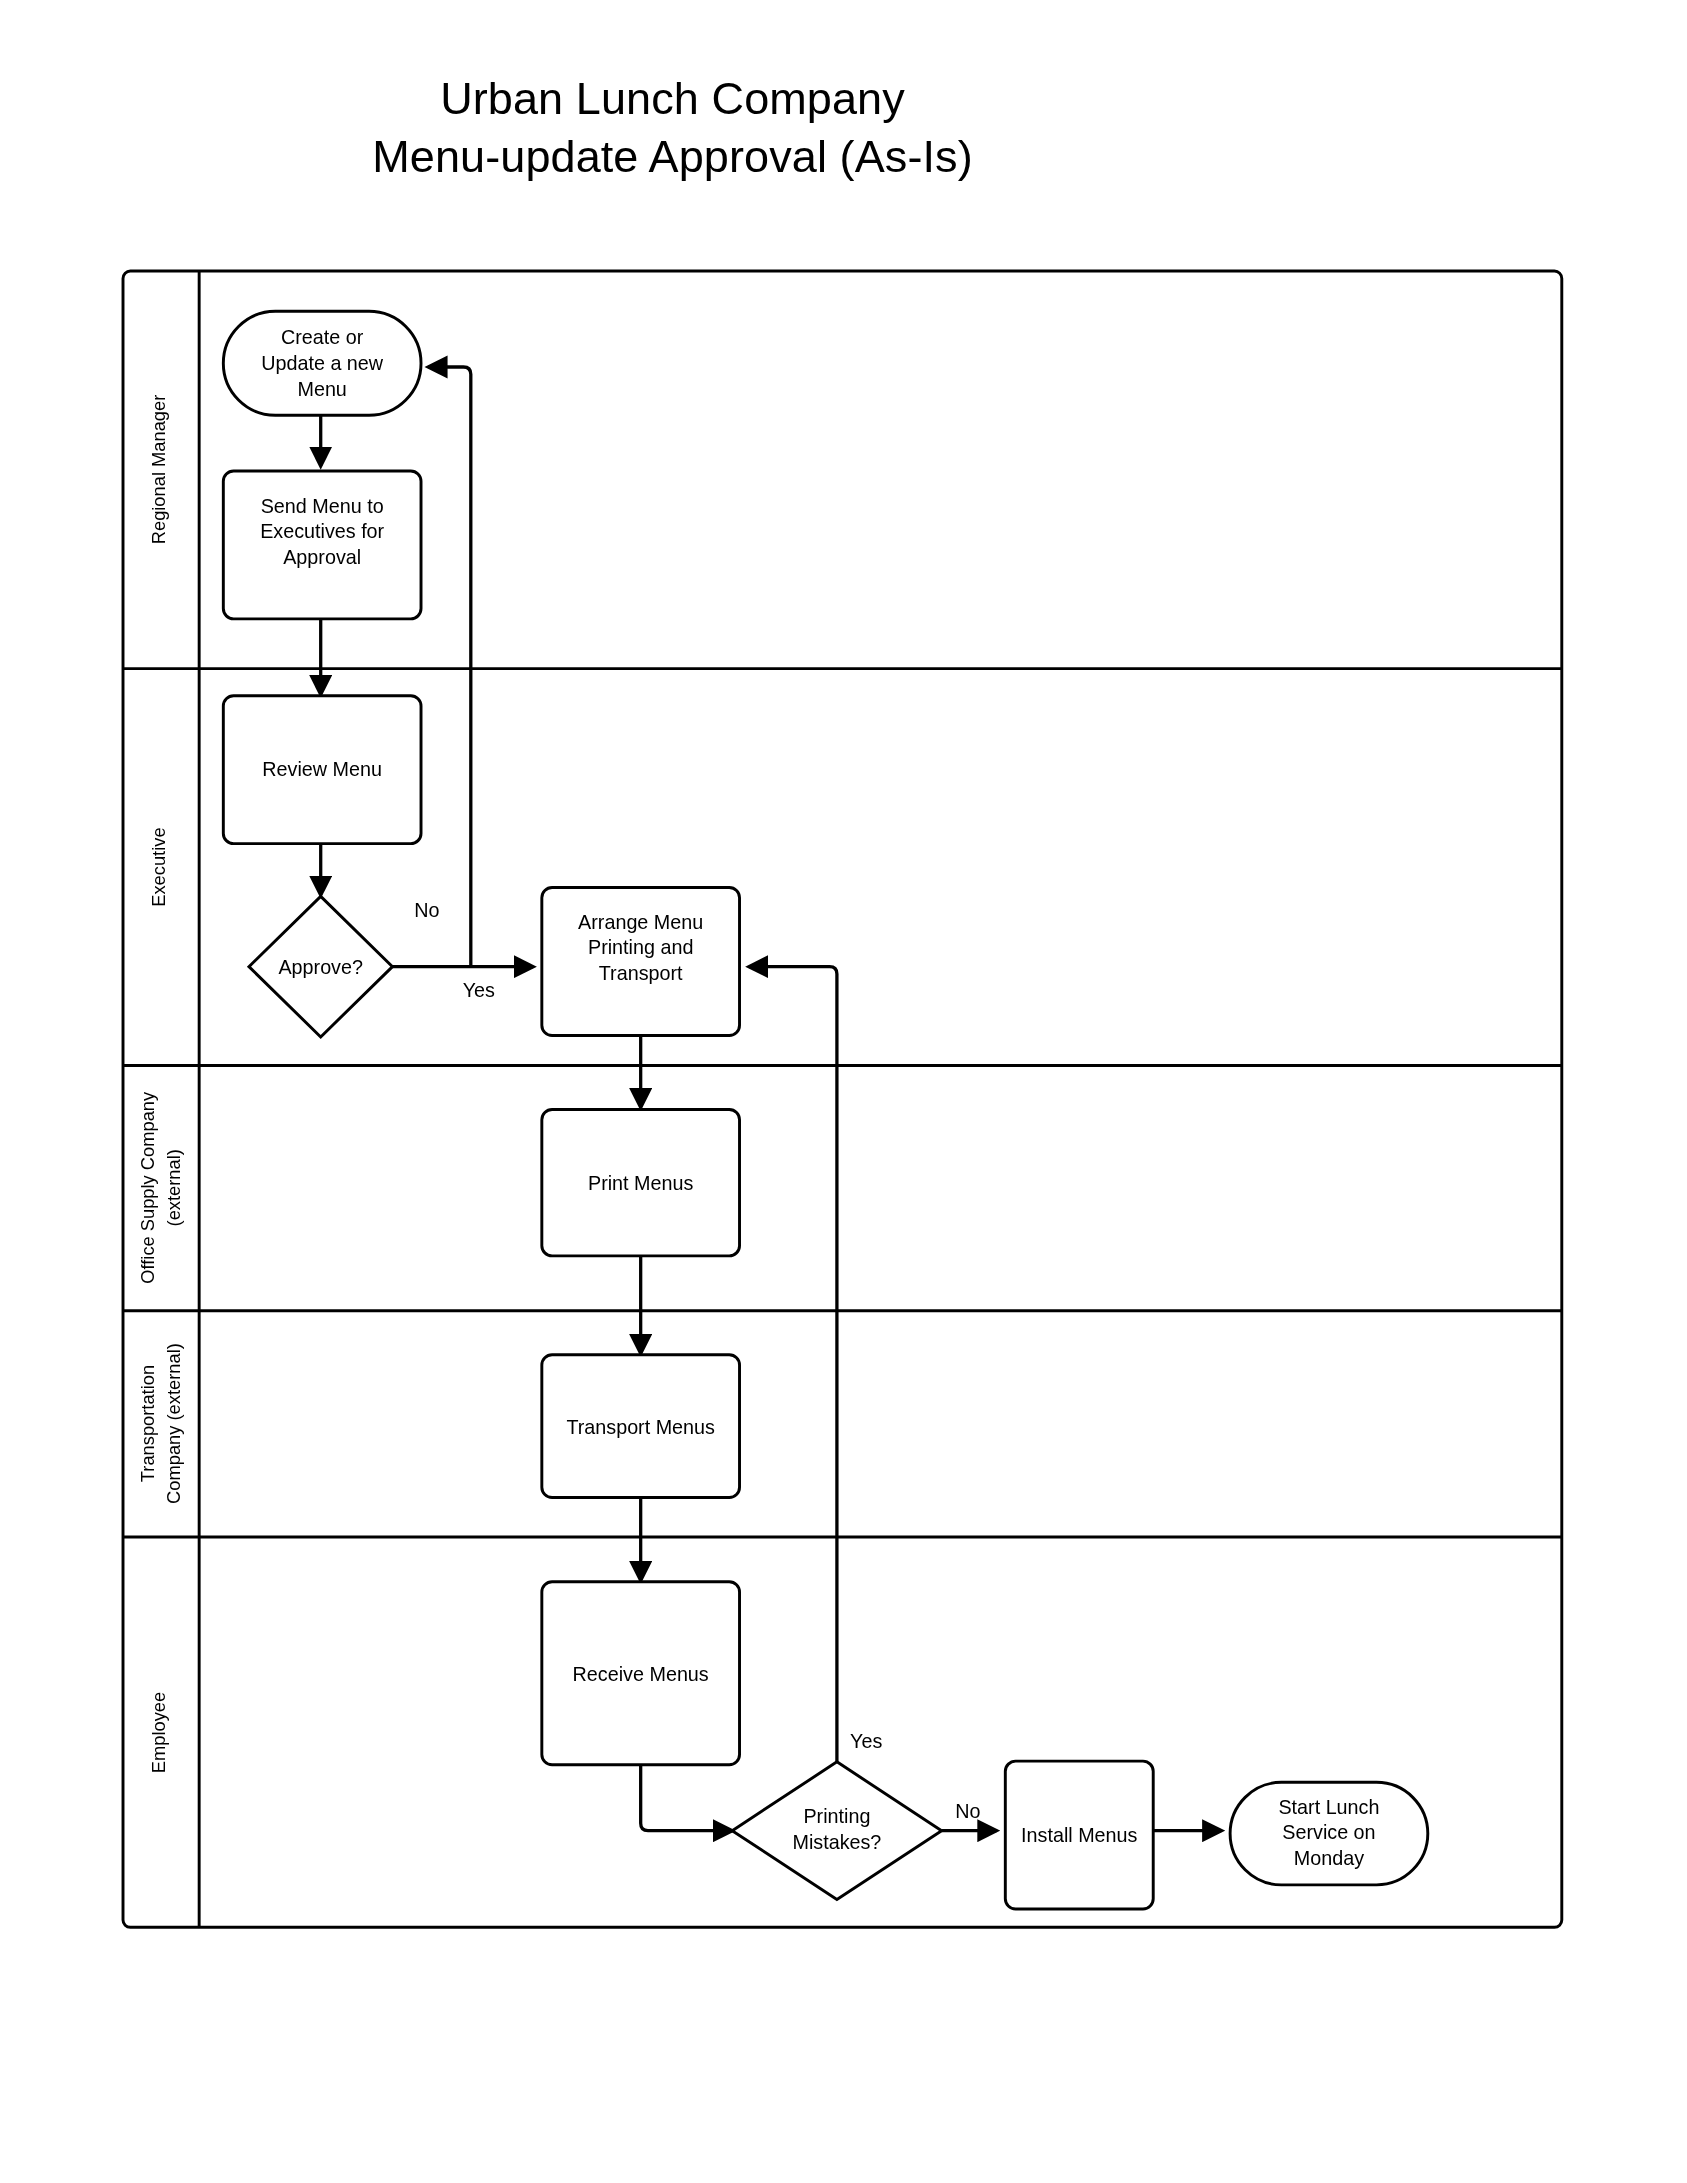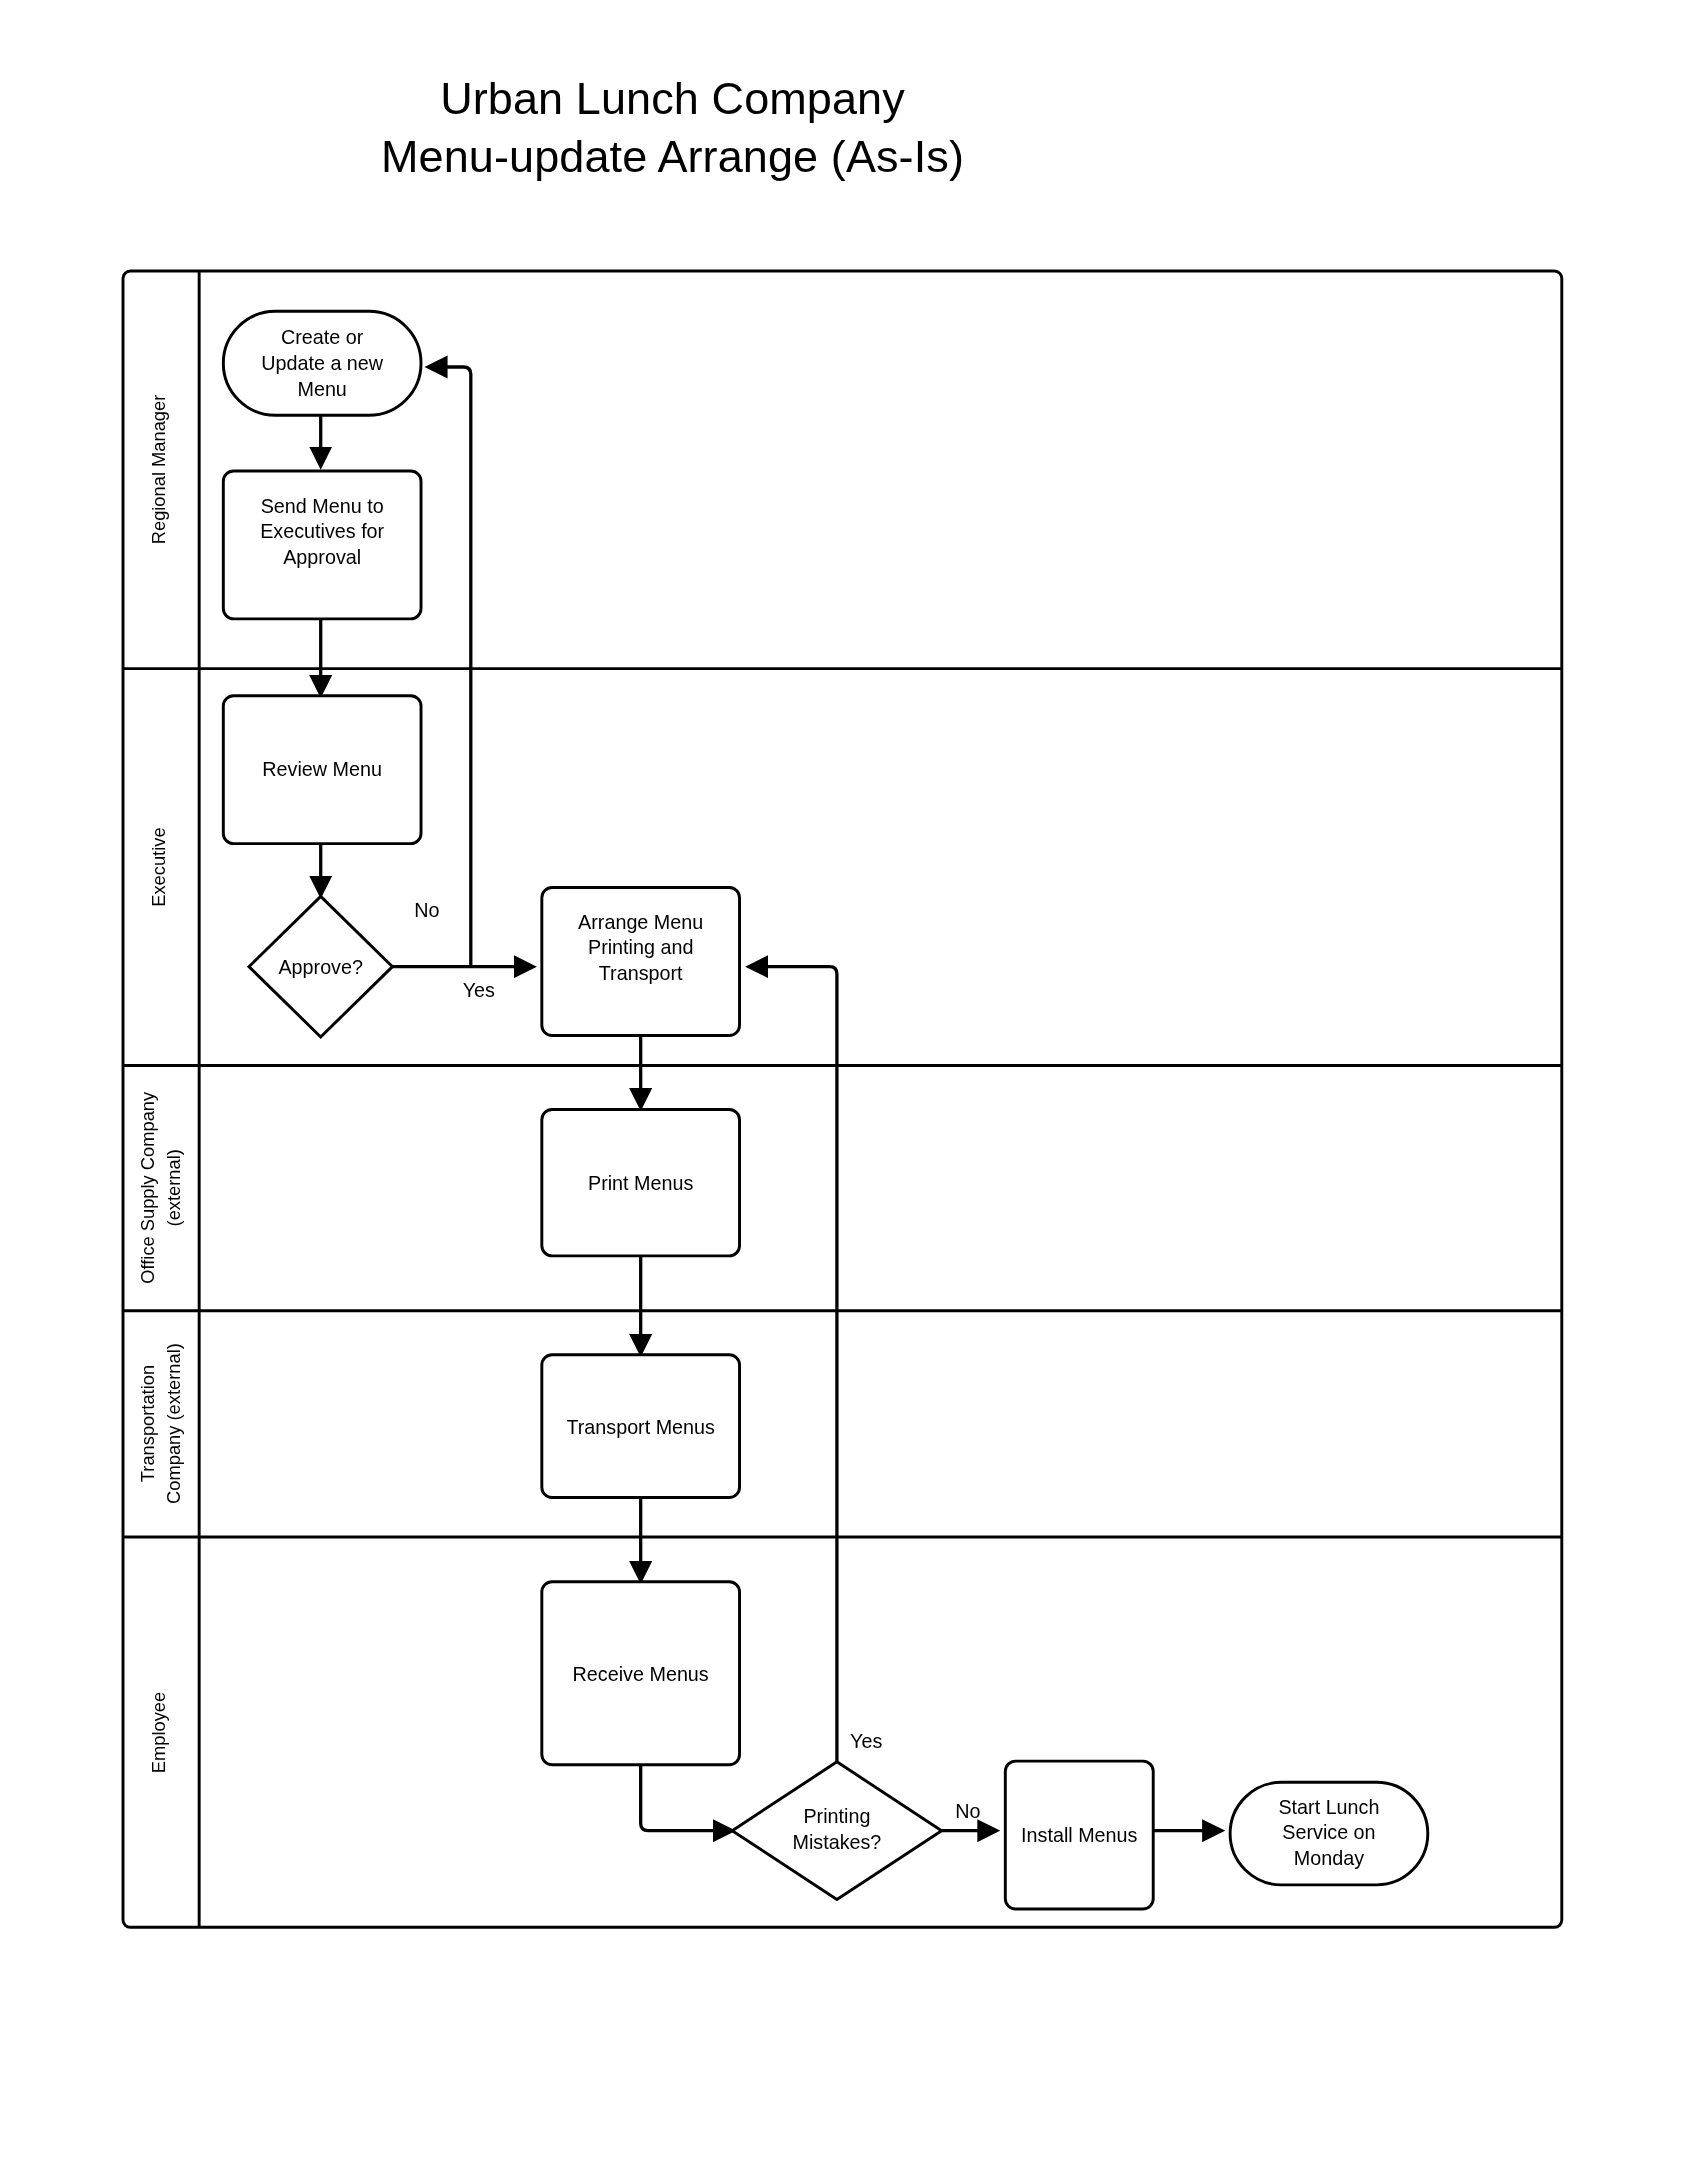--- a/index.html
+++ b/index.html
@@ -50,21 +50,21 @@
   .edge        { fill: none; stroke: #000000; stroke-width: 4.5; }
   .edge-label  { font-family: "Liberation Sans", sans-serif; font-size: 27px; fill: #000000; }
 </style>
 </head>
 <body>
 
 <div id="page">
 
   <div id="title-block">
     <span class="tline">Urban Lunch Company</span>
-    <span class="tline">Menu-update Arrange (As-Is)</span>
+    <span class="tline">Menu-update Approval (As-Is)</span>
   </div>
 
   <svg id="flow" viewBox="0 0 2304 2981">
     <defs>
       <marker id="arrow" viewBox="0 0 12 12" refX="10" refY="6" markerWidth="7" markerHeight="7" orient="auto-start-reverse">
         <path d="M 0 0 L 12 6 L 0 12 z" fill="#000000"></path>
       </marker>
     </defs>
 
     <g>

